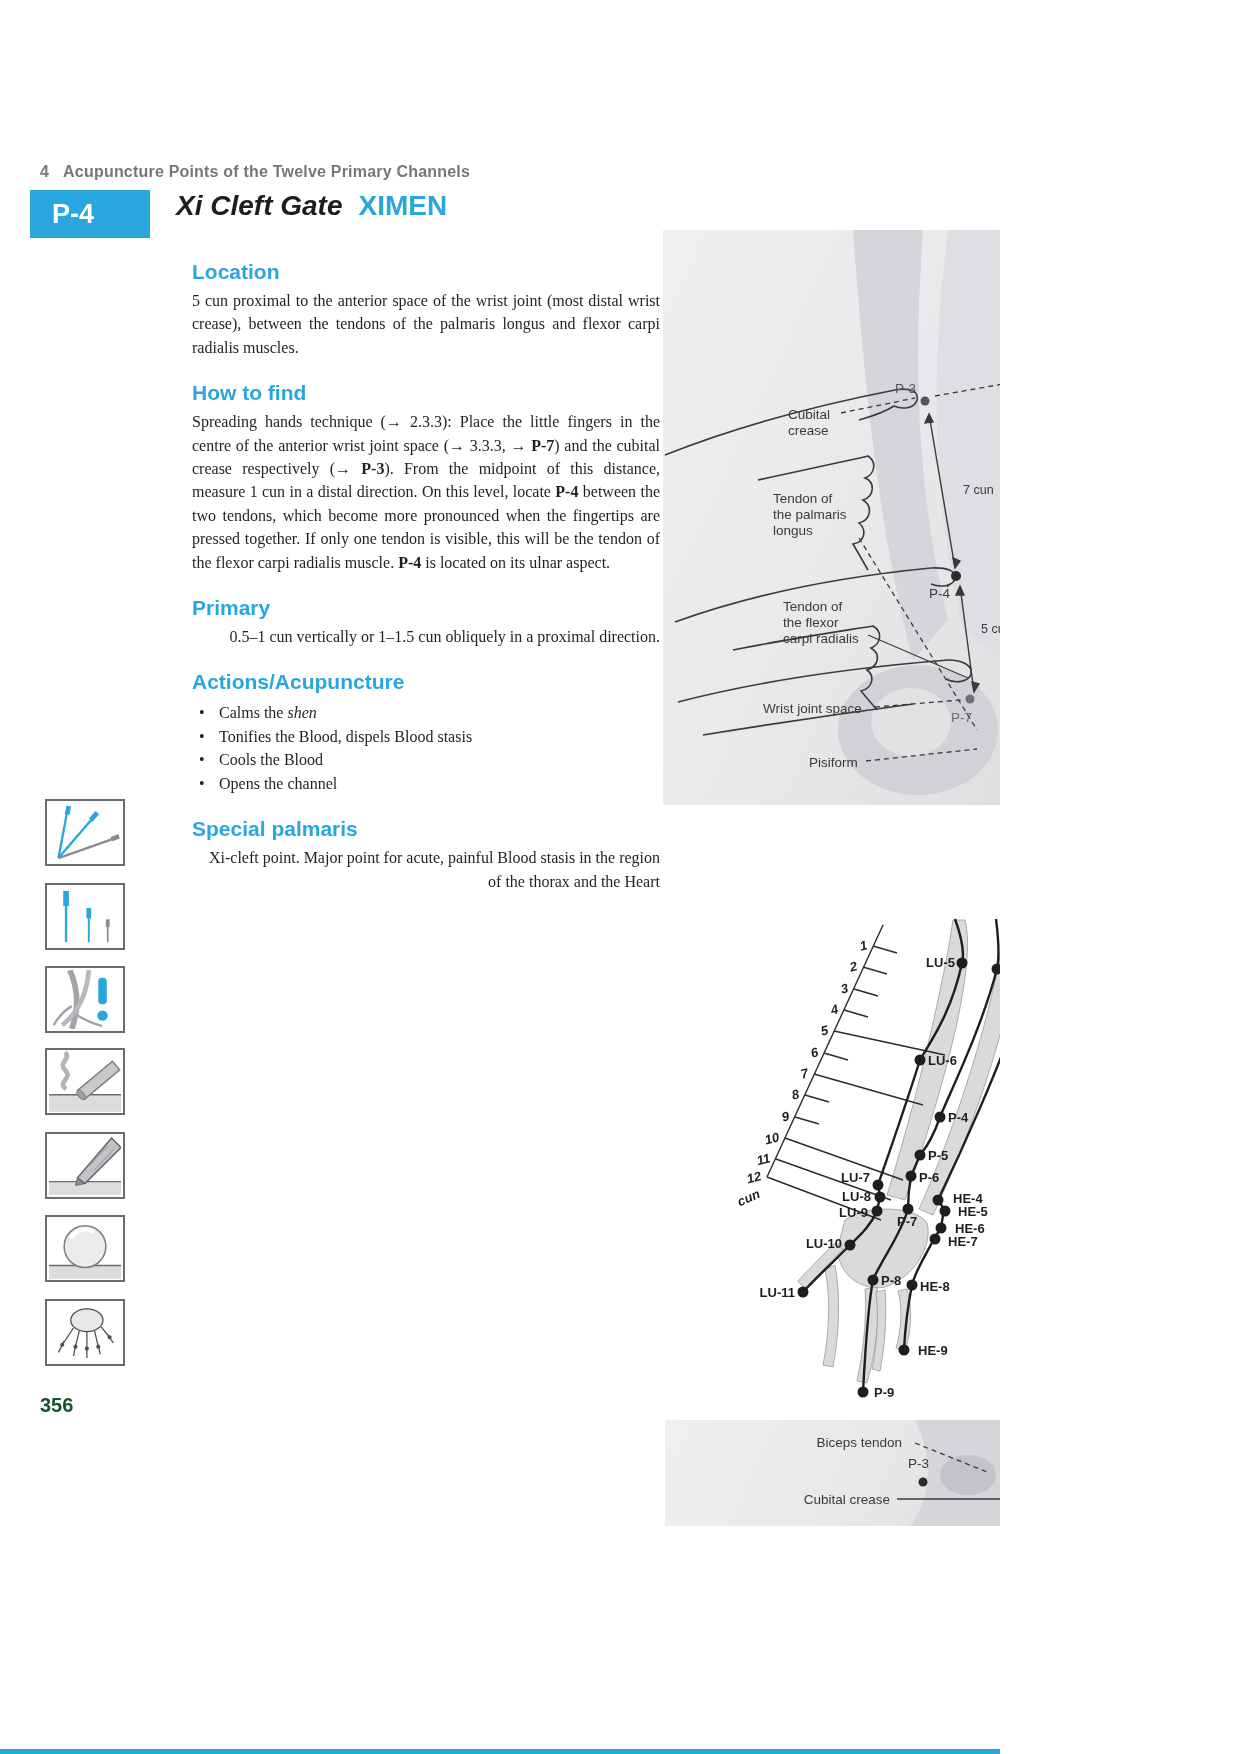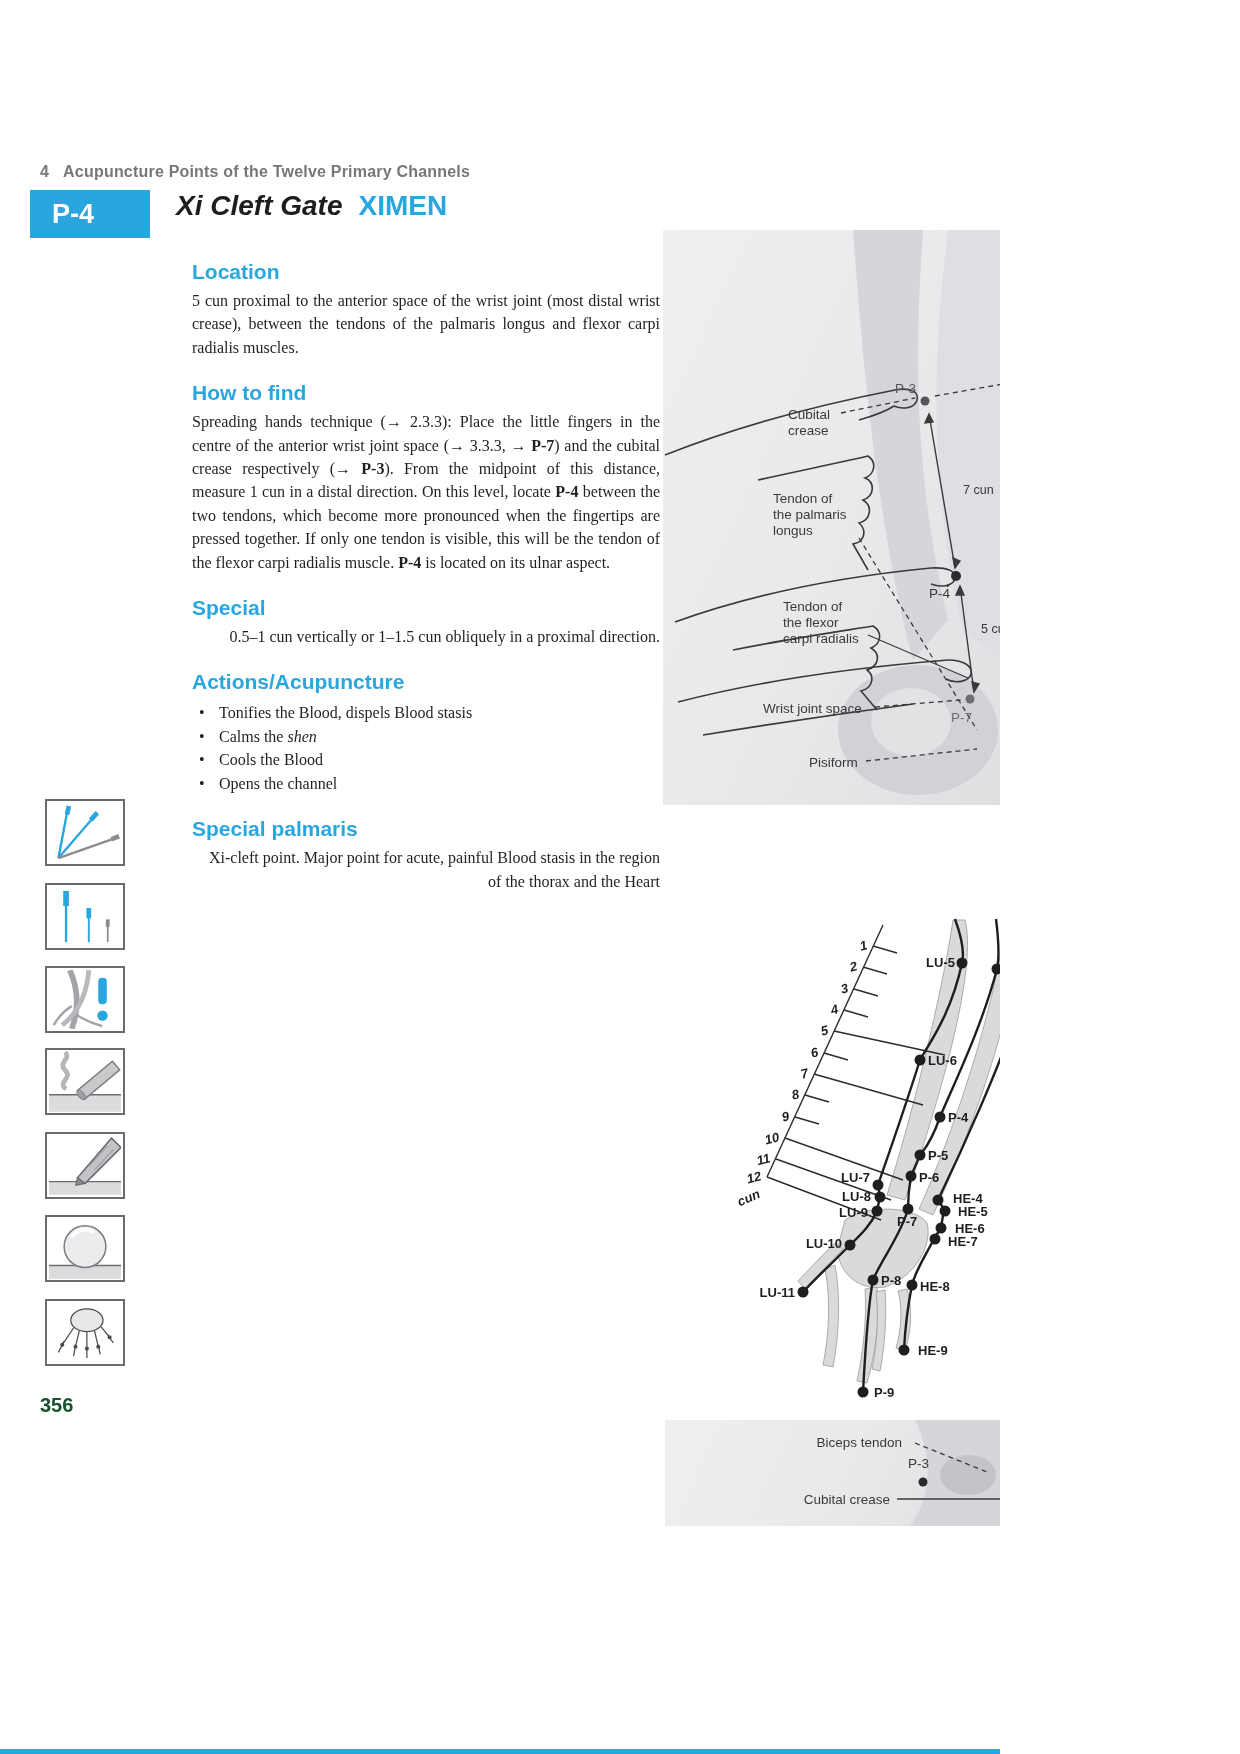--- a/index.html
+++ b/index.html
@@ -58,27 +58,27 @@
     <span class="caps">XIMEN</span>
   </div>
 
   <div class="main-col">
     <h2 class="sec-h">Location</h2>
     <p class="body-p">5 cun proximal to the anterior space of the wrist joint (most distal wrist crease), between the tendons of the palmaris longus and flexor carpi radialis muscles.</p>
 
     <h2 class="sec-h sp">How to find</h2>
     <p class="body-p">Spreading hands technique (→ 2.3.3): Place the little fingers in the centre of the anterior wrist joint space (→ 3.3.3, → <span style="font-weight: bold;">P-7</span>) and the cubital crease respectively (→ <span style="font-weight: bold;">P-3</span>). From the midpoint of this distance, measure 1 cun in a distal direction. On this level, locate <span style="font-weight: bold;">P-4</span> between the two tendons, which become more pronounced when the fingertips are pressed together. If only one tendon is visible, this will be the tendon of the flexor carpi radialis muscle. <span style="font-weight: bold;">P-4</span> is located on its ulnar aspect.</p>
 
-    <h2 class="sec-h sp">Special</h2>
+    <h2 class="sec-h sp">Primary</h2>
     <p class="body-p nj">0.5–1 cun vertically or 1–1.5 cun obliquely in a proximal direction.</p>
 
     <h2 class="sec-h sp">Actions/Acupuncture</h2>
     <ul class="bullets">
+      <li>Calms the <span style="font-style: italic;">shen</span></li>
       <li>Tonifies the Blood, dispels Blood stasis</li>
-      <li>Calms the <span style="font-style: italic;">shen</span></li>
       <li>Cools the Blood</li>
       <li>Opens the channel</li>
     </ul>
 
     <h2 class="sec-h sp">Special palmaris</h2>
     <p class="body-p nj"><span style="">Xi</span>-cleft point. Major point for acute, painful Blood stasis in the region of the thorax and the Heart</p>
   </div>
 
   <div class="fig photo-bg" style="left:663px;top:230px;width:340px;height:575px;">
     <svg width="340" height="575" viewBox="0 0 340 575">

